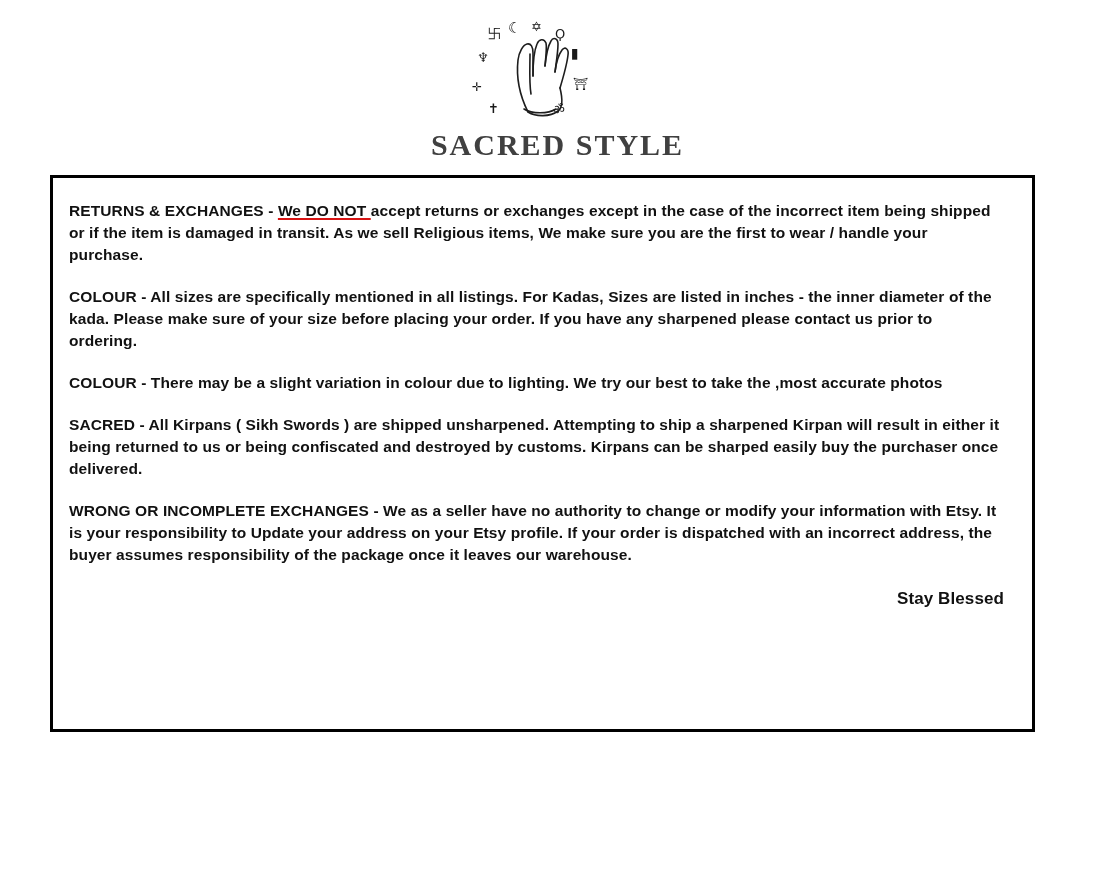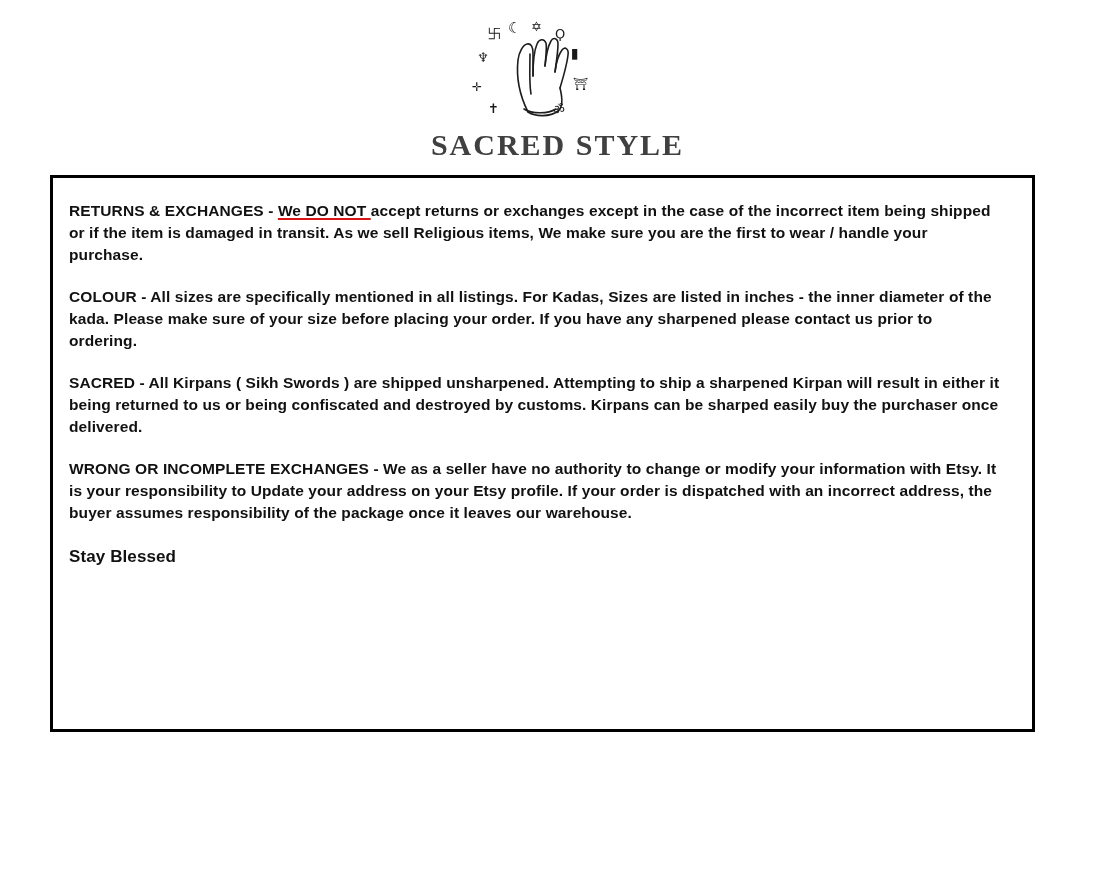--- a/index.html
+++ b/index.html
@@ -61,21 +61,21 @@
   }
 
   .para {
     font-size: 15.5px;
     font-weight: bold;
     line-height: 22px;
     color: #111111;
     margin: 0 0 20px 0;
     letter-spacing: 0.1px;
   }
-  .para:last-child { margin-bottom: 10px; }
+  .para:last-child { margin-bottom: 10px; text-align: right; }
 
   .para .lead {
     font-weight: bold;
   }
   .underline-red {
     text-decoration: underline;
     text-decoration-color: #d81414;
     text-decoration-thickness: 2px;
     text-underline-offset: 2px;
   }
@@ -124,20 +124,23 @@
 
     <p class="para">
       <span class="lead">RETURNS &amp; EXCHANGES</span><span> - </span><span class="underline-red">We DO NOT </span><span>accept returns or exchanges except in the case of the incorrect item being shipped or if the item is damaged in transit.  As we sell Religious items, We make sure you are the first to wear / handle your purchase.</span>
     </p>
 
 
     <p class="para">
       <span class="lead">COLOUR</span><span> - </span><span>All sizes are specifically mentioned in all listings.  For Kadas, Sizes are listed in inches - the inner diameter of the kada.  Please make sure of your size before placing your order.  If you have any sharpened please contact us prior to ordering.</span>
     </p>
 
+    <p class="para">
+      <span class="lead">COLOUR</span><span> - </span><span>There may be a slight variation in colour due to lighting. We try our best to take the ,most accurate photos</span>
+    </p>
 
     <p class="para">
       <span class="lead">SACRED</span><span> - </span><span>All Kirpans ( Sikh Swords ) are shipped unsharpened.  Attempting to ship a sharpened Kirpan will result in either it being returned to us or being confiscated and destroyed by customs.  Kirpans can be sharped easily buy the purchaser once delivered.</span>
     </p>
 
     <p class="para">
       <span class="lead">WRONG OR INCOMPLETE EXCHANGES</span><span> - </span><span>We as a seller have no authority to change or modify your information with Etsy.  It is your responsibility to Update your address on your Etsy profile.  If your order is dispatched with an incorrect address, the buyer assumes responsibility of the package once it leaves our warehouse.</span>
     </p>
 
 

